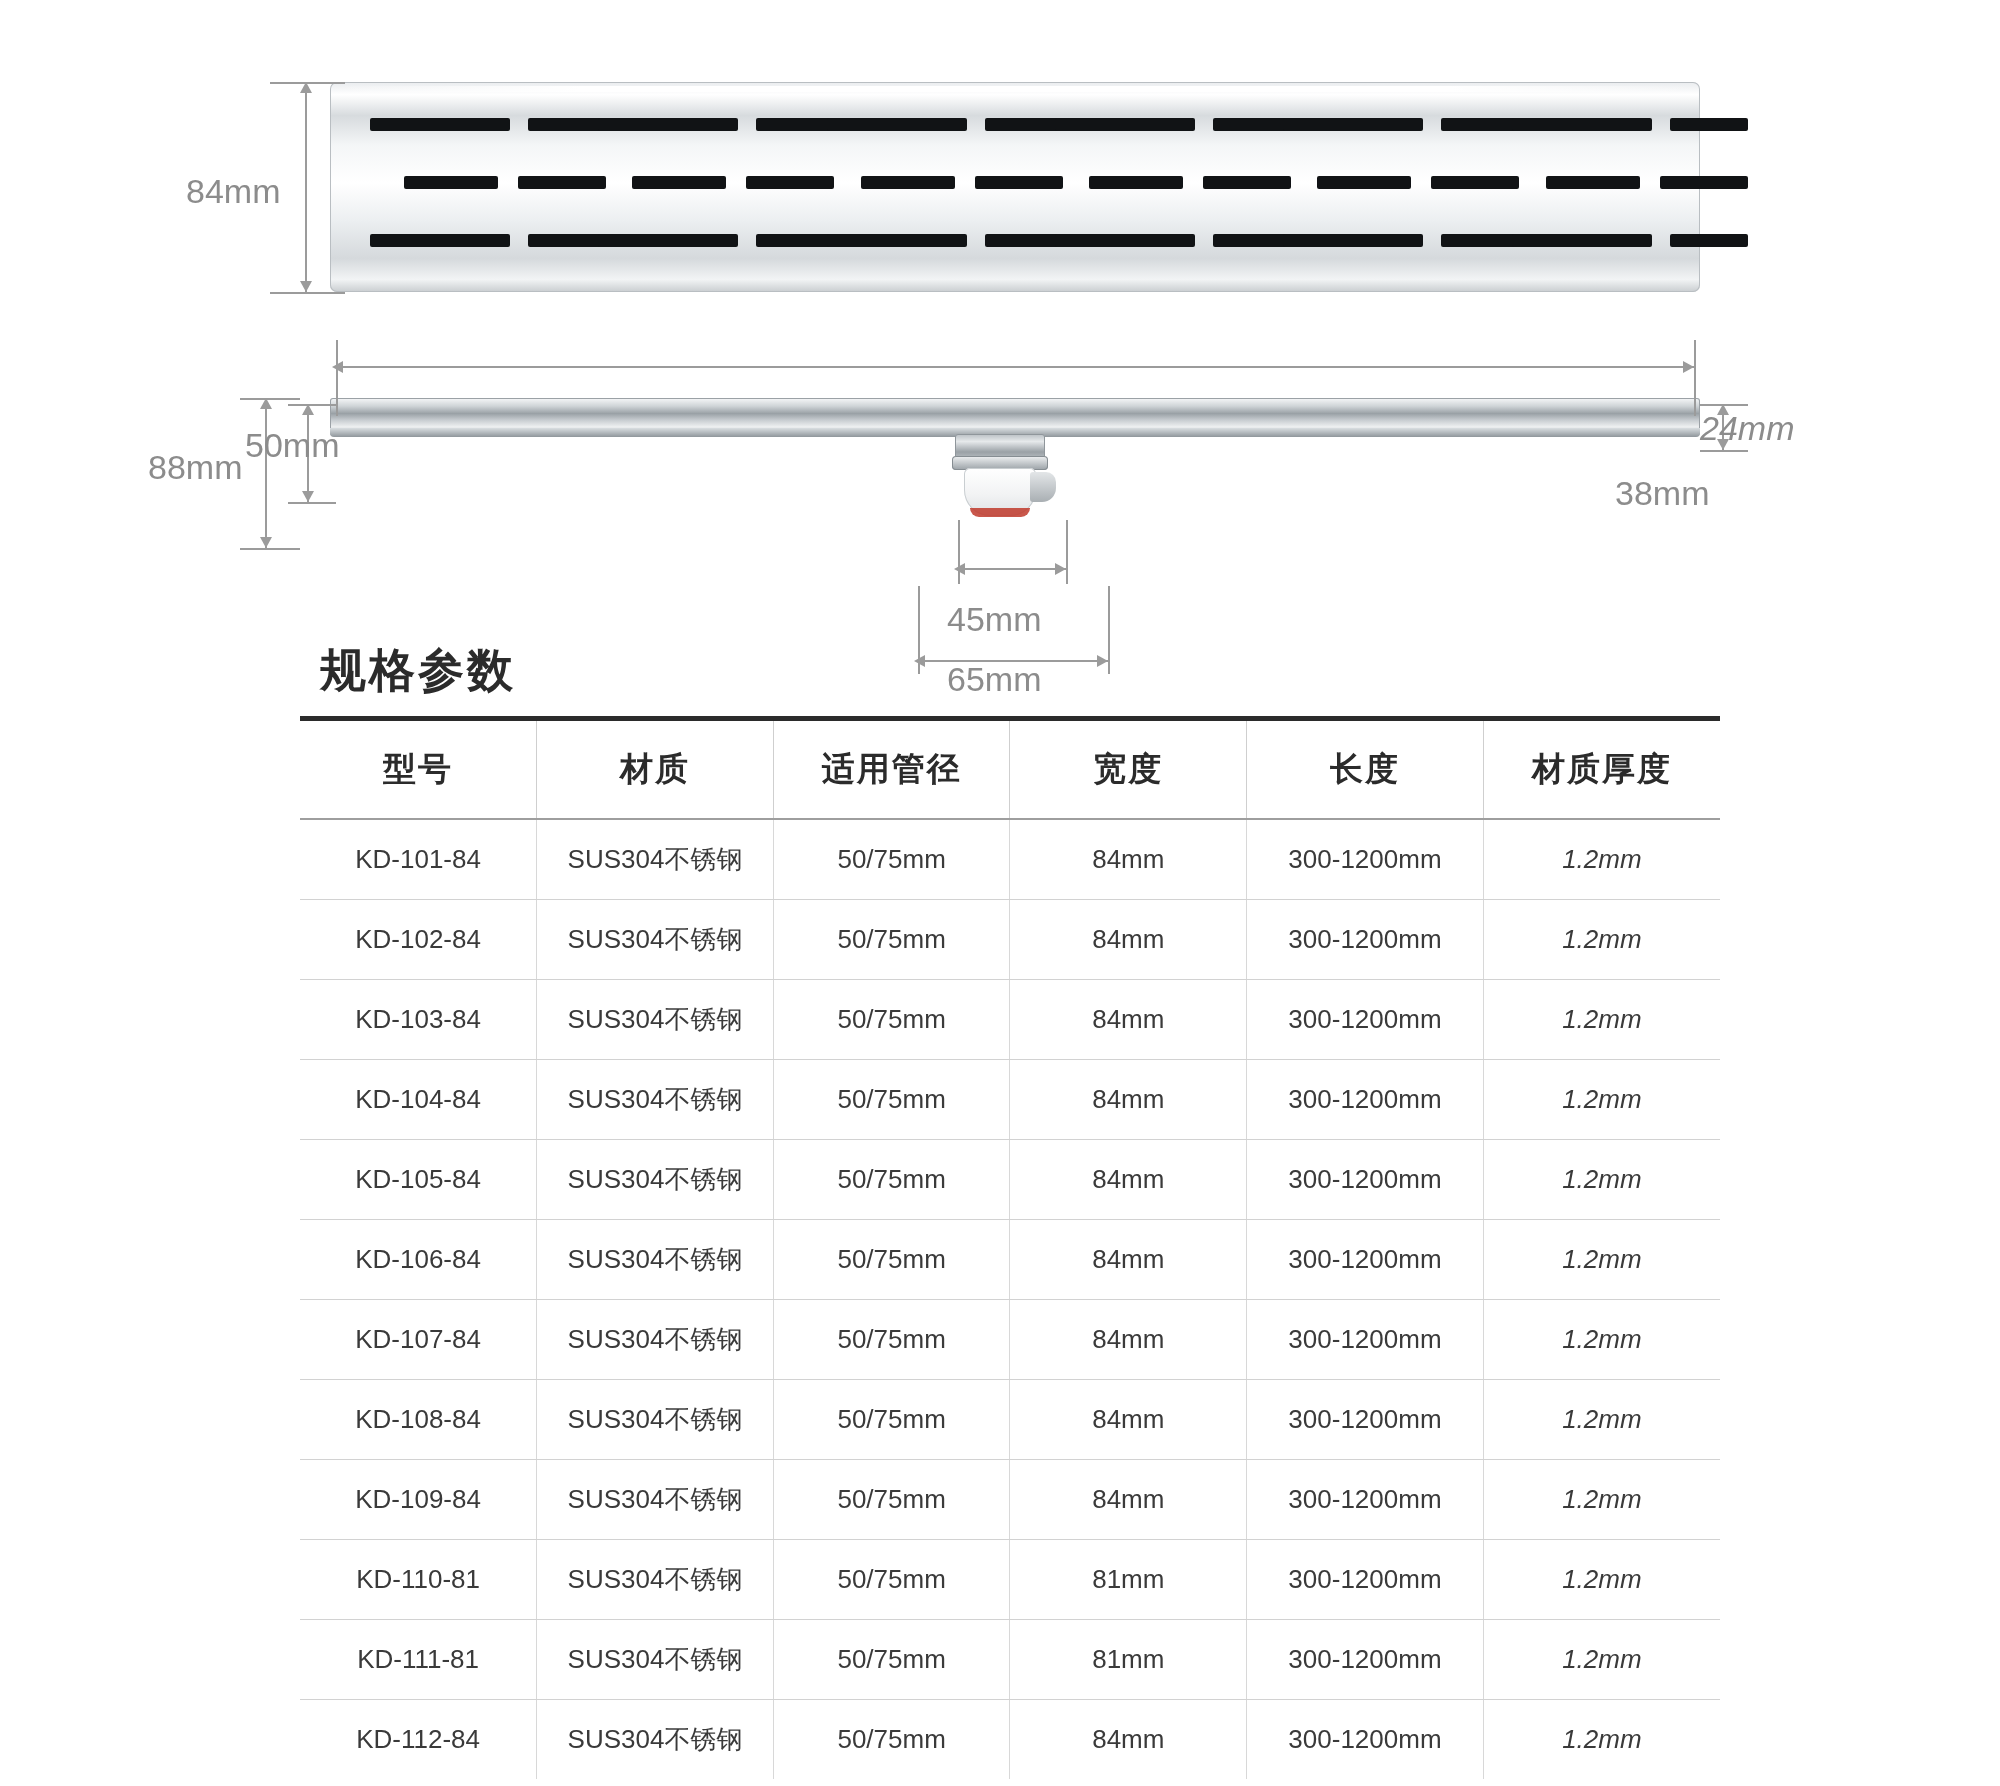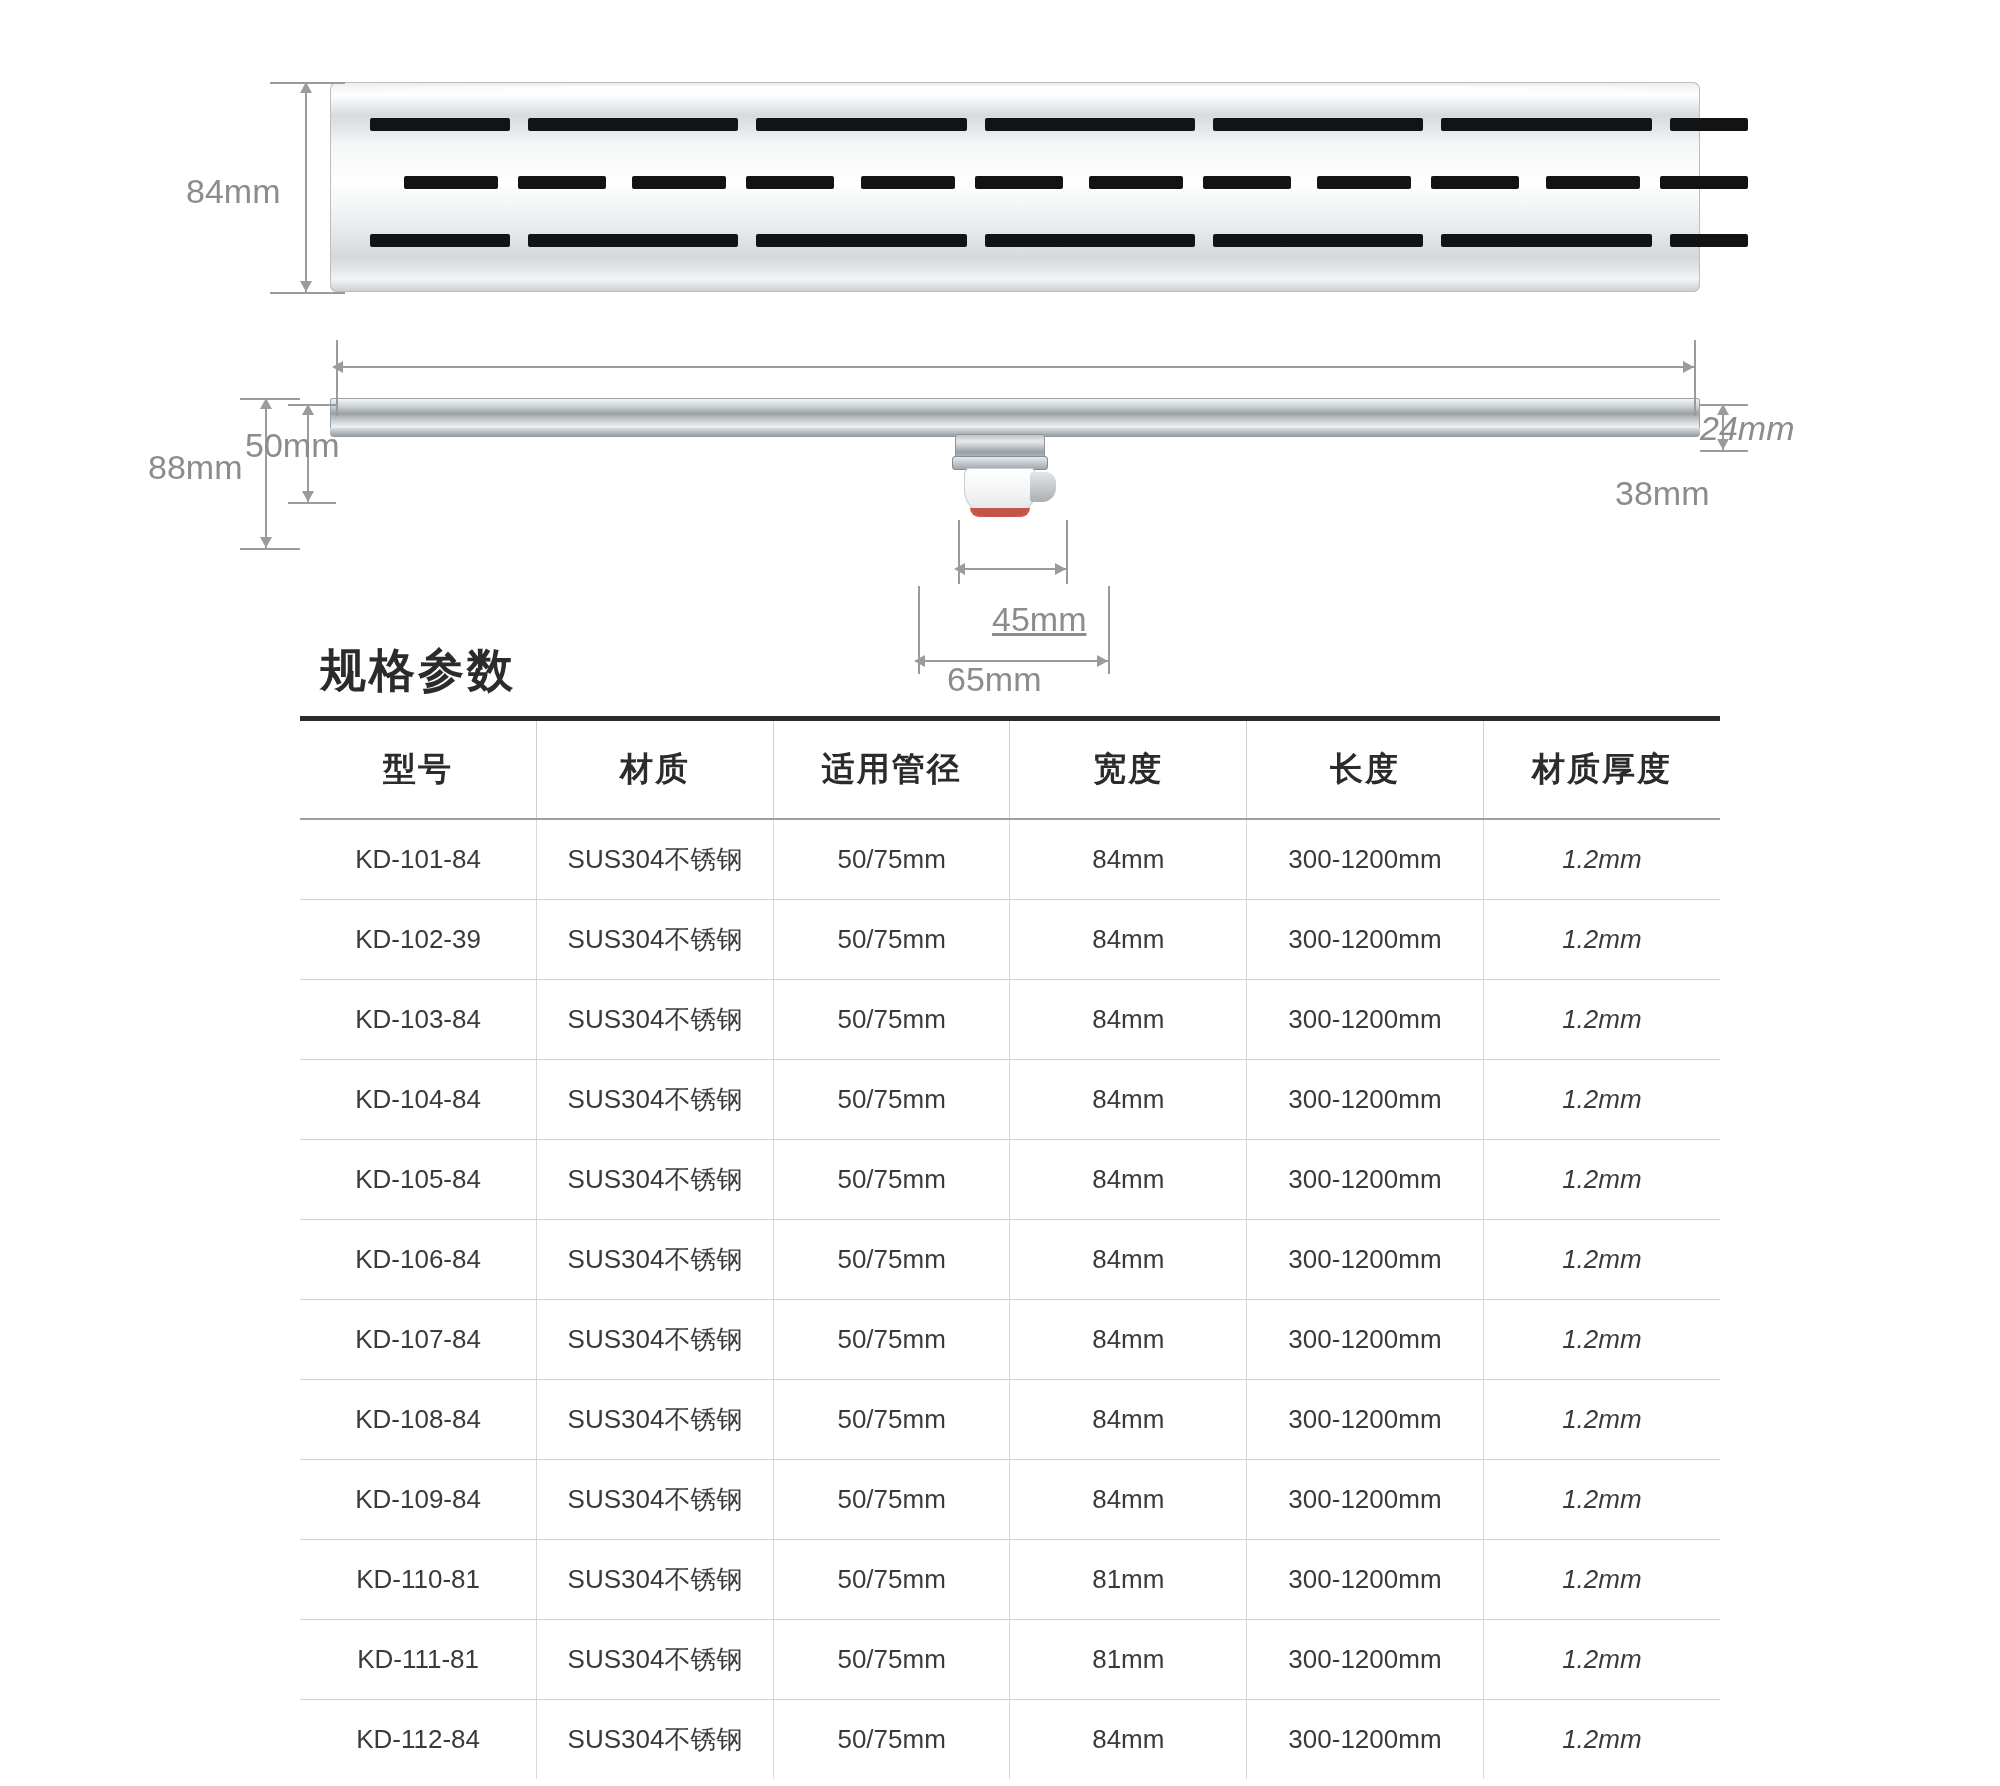--- a/index.html
+++ b/index.html
@@ -333,21 +333,21 @@
 <div class="tick-h" style="left:1700px; top:450px; width:48px;"></div>
 <div class="dim-label" style="left:1700px; top:409px;font-style:italic;">24mm</div>
 
 <div class="dim-label" style="left:1615px; top:474px;">38mm</div>
 
 <div class="dim-line-h" style="left:958px; top:568px; width:108px;"></div>
 <div class="arrow arrow-left" style="left:954px; top:563px;"></div>
 <div class="arrow arrow-right" style="left:1055px; top:563px;"></div>
 <div class="tick-v" style="left:958px; top:520px; height:64px;"></div>
 <div class="tick-v" style="left:1066px; top:520px; height:64px;"></div>
-<div class="dim-label" style="left:992px; top:600px;text-decoration:underline;">45mm</div>
+<div class="dim-label" style="left:947px; top:600px;">45mm</div>
 
 <div class="dim-line-h" style="left:918px; top:660px; width:190px;"></div>
 <div class="arrow arrow-left" style="left:914px; top:655px;"></div>
 <div class="arrow arrow-right" style="left:1097px; top:655px;"></div>
 <div class="tick-v" style="left:918px; top:586px; height:88px;"></div>
 <div class="tick-v" style="left:1108px; top:586px; height:88px;"></div>
 <div class="dim-label" style="left:947px; top:660px;">65mm</div>
 
 <div id="spec-section">
   <div id="spec-title">规格参数</div>
@@ -366,21 +366,21 @@
     <tbody id="spec-body">
         <tr>
           <td>KD-101-84</td>
           <td>SUS304不锈钢</td>
           <td>50/75mm</td>
           <td>84mm</td>
           <td>300-1200mm</td>
           <td>1.2mm</td>
         </tr>
         <tr>
-          <td>KD-102-39</td>
+          <td>KD-102-84</td>
           <td>SUS304不锈钢</td>
           <td>50/75mm</td>
           <td>84mm</td>
           <td>300-1200mm</td>
           <td>1.2mm</td>
         </tr>
         <tr>
           <td>KD-103-84</td>
           <td>SUS304不锈钢</td>
           <td>50/75mm</td>

